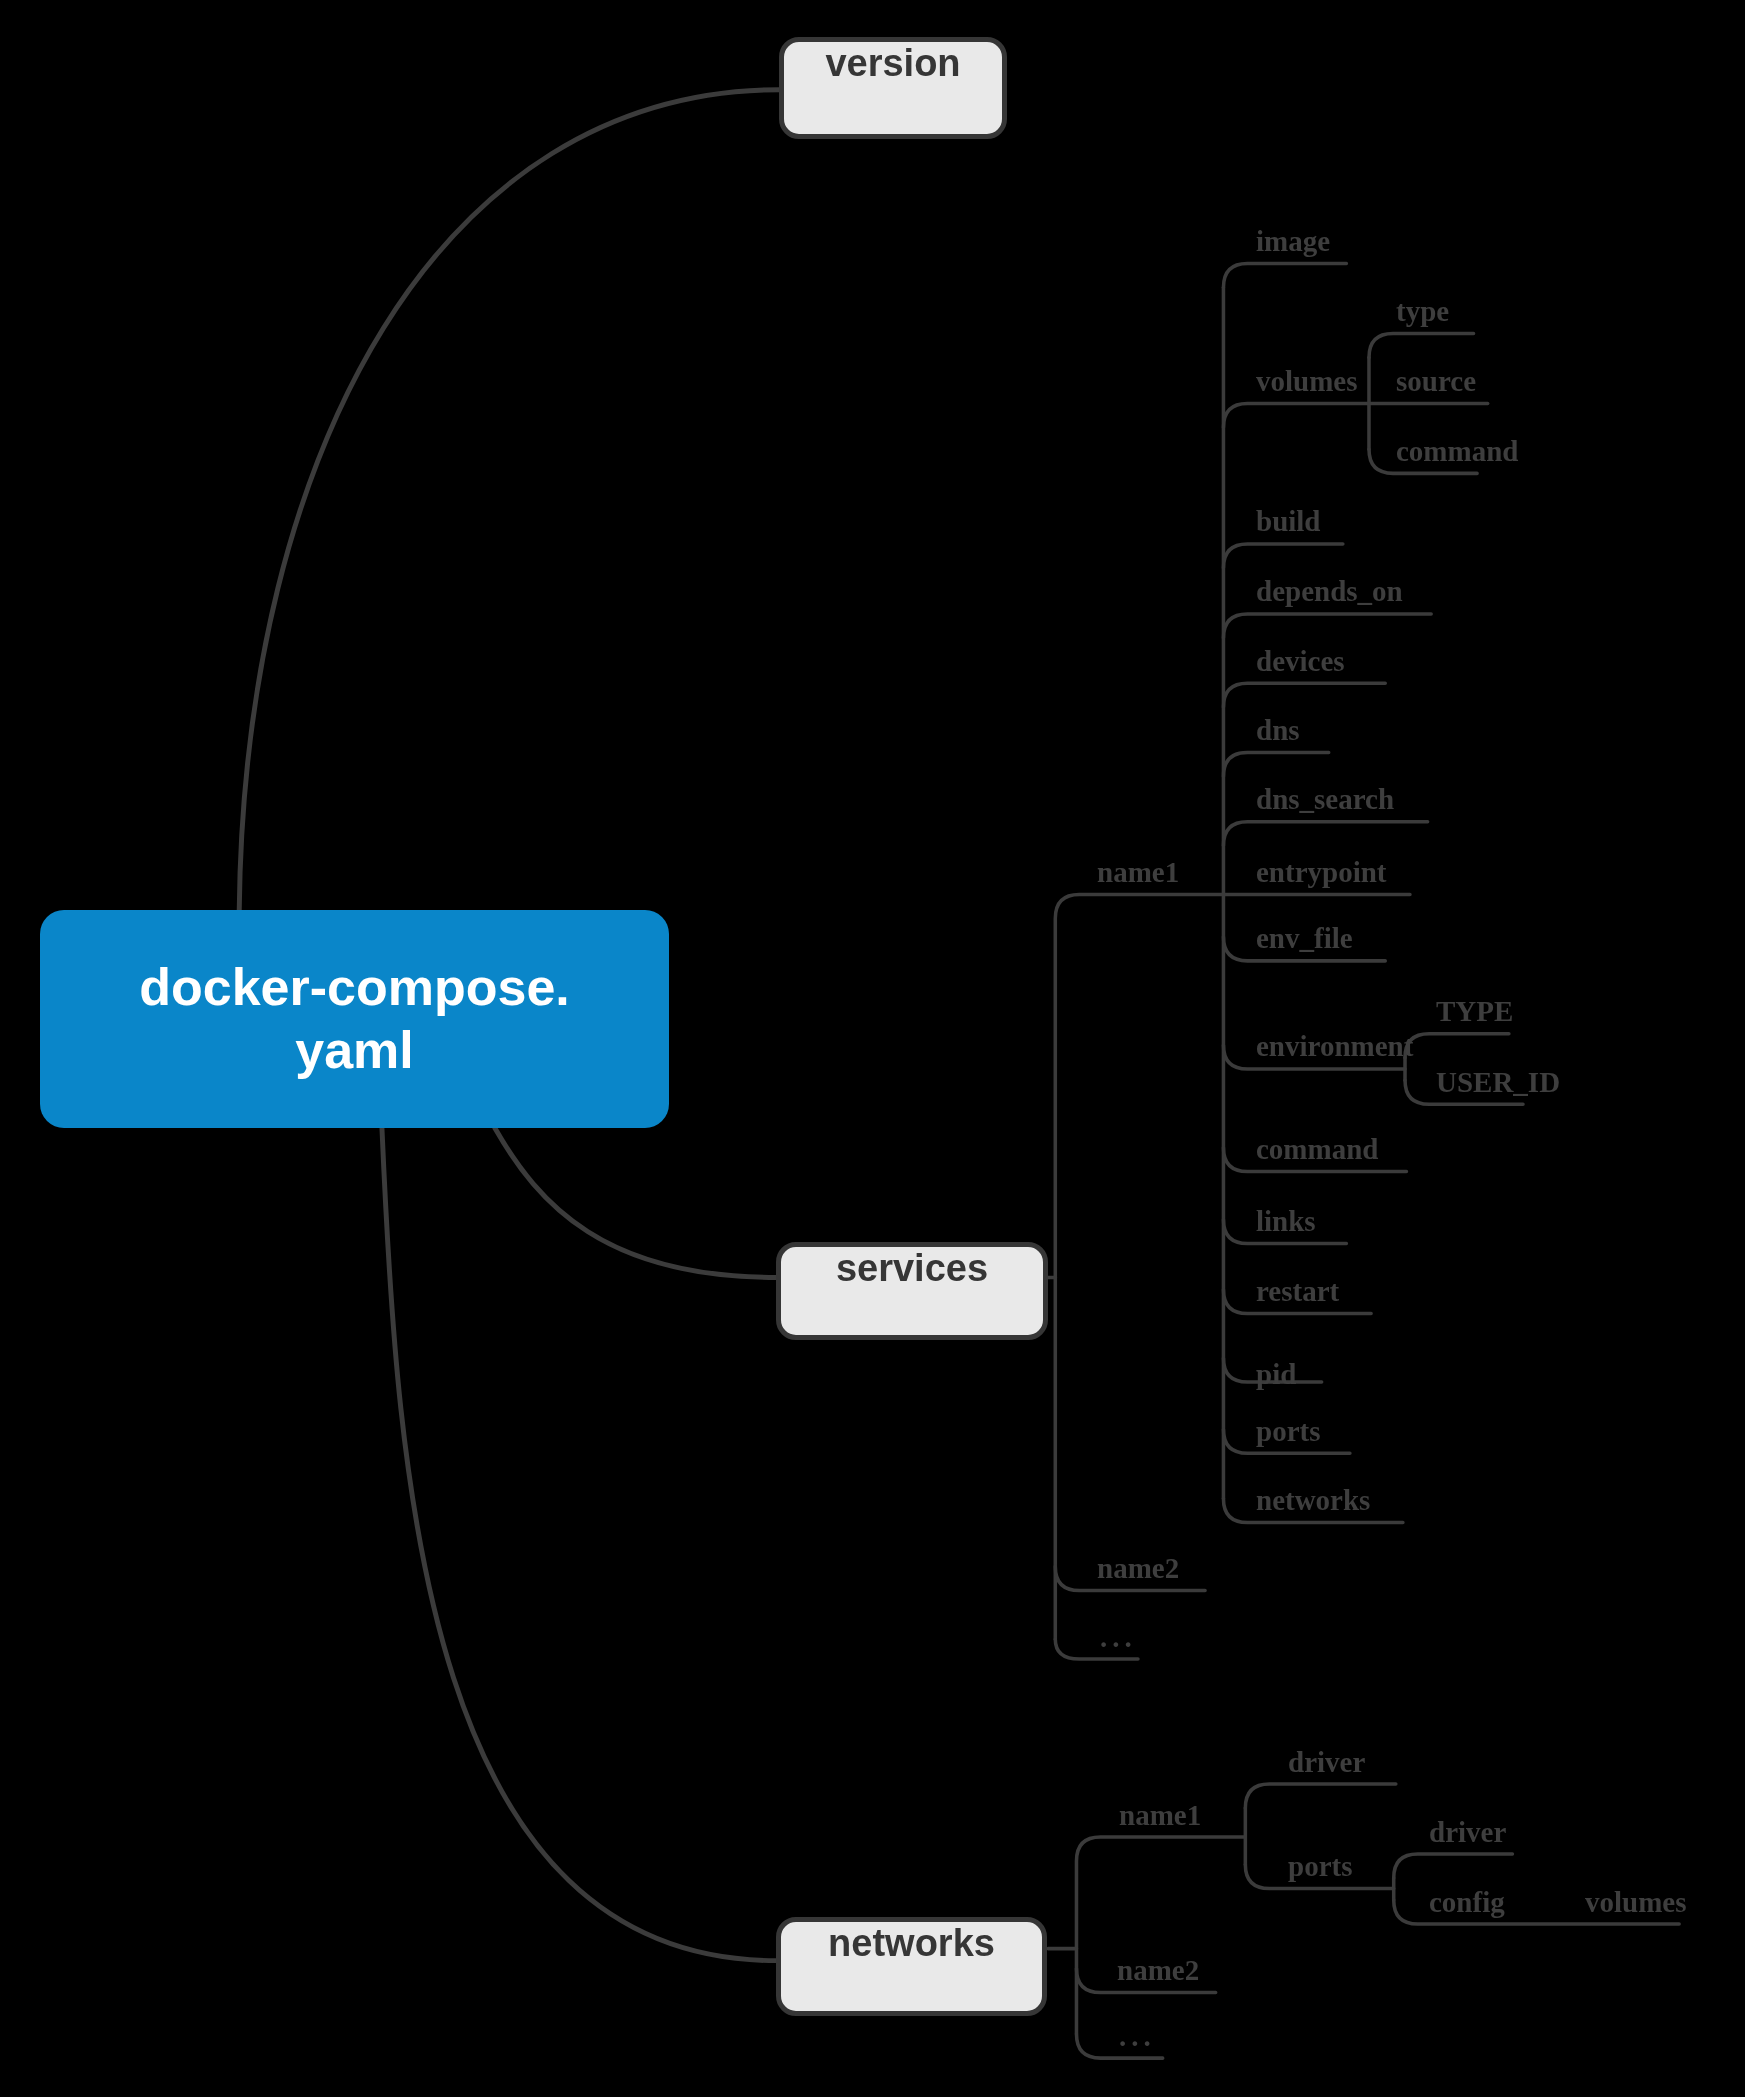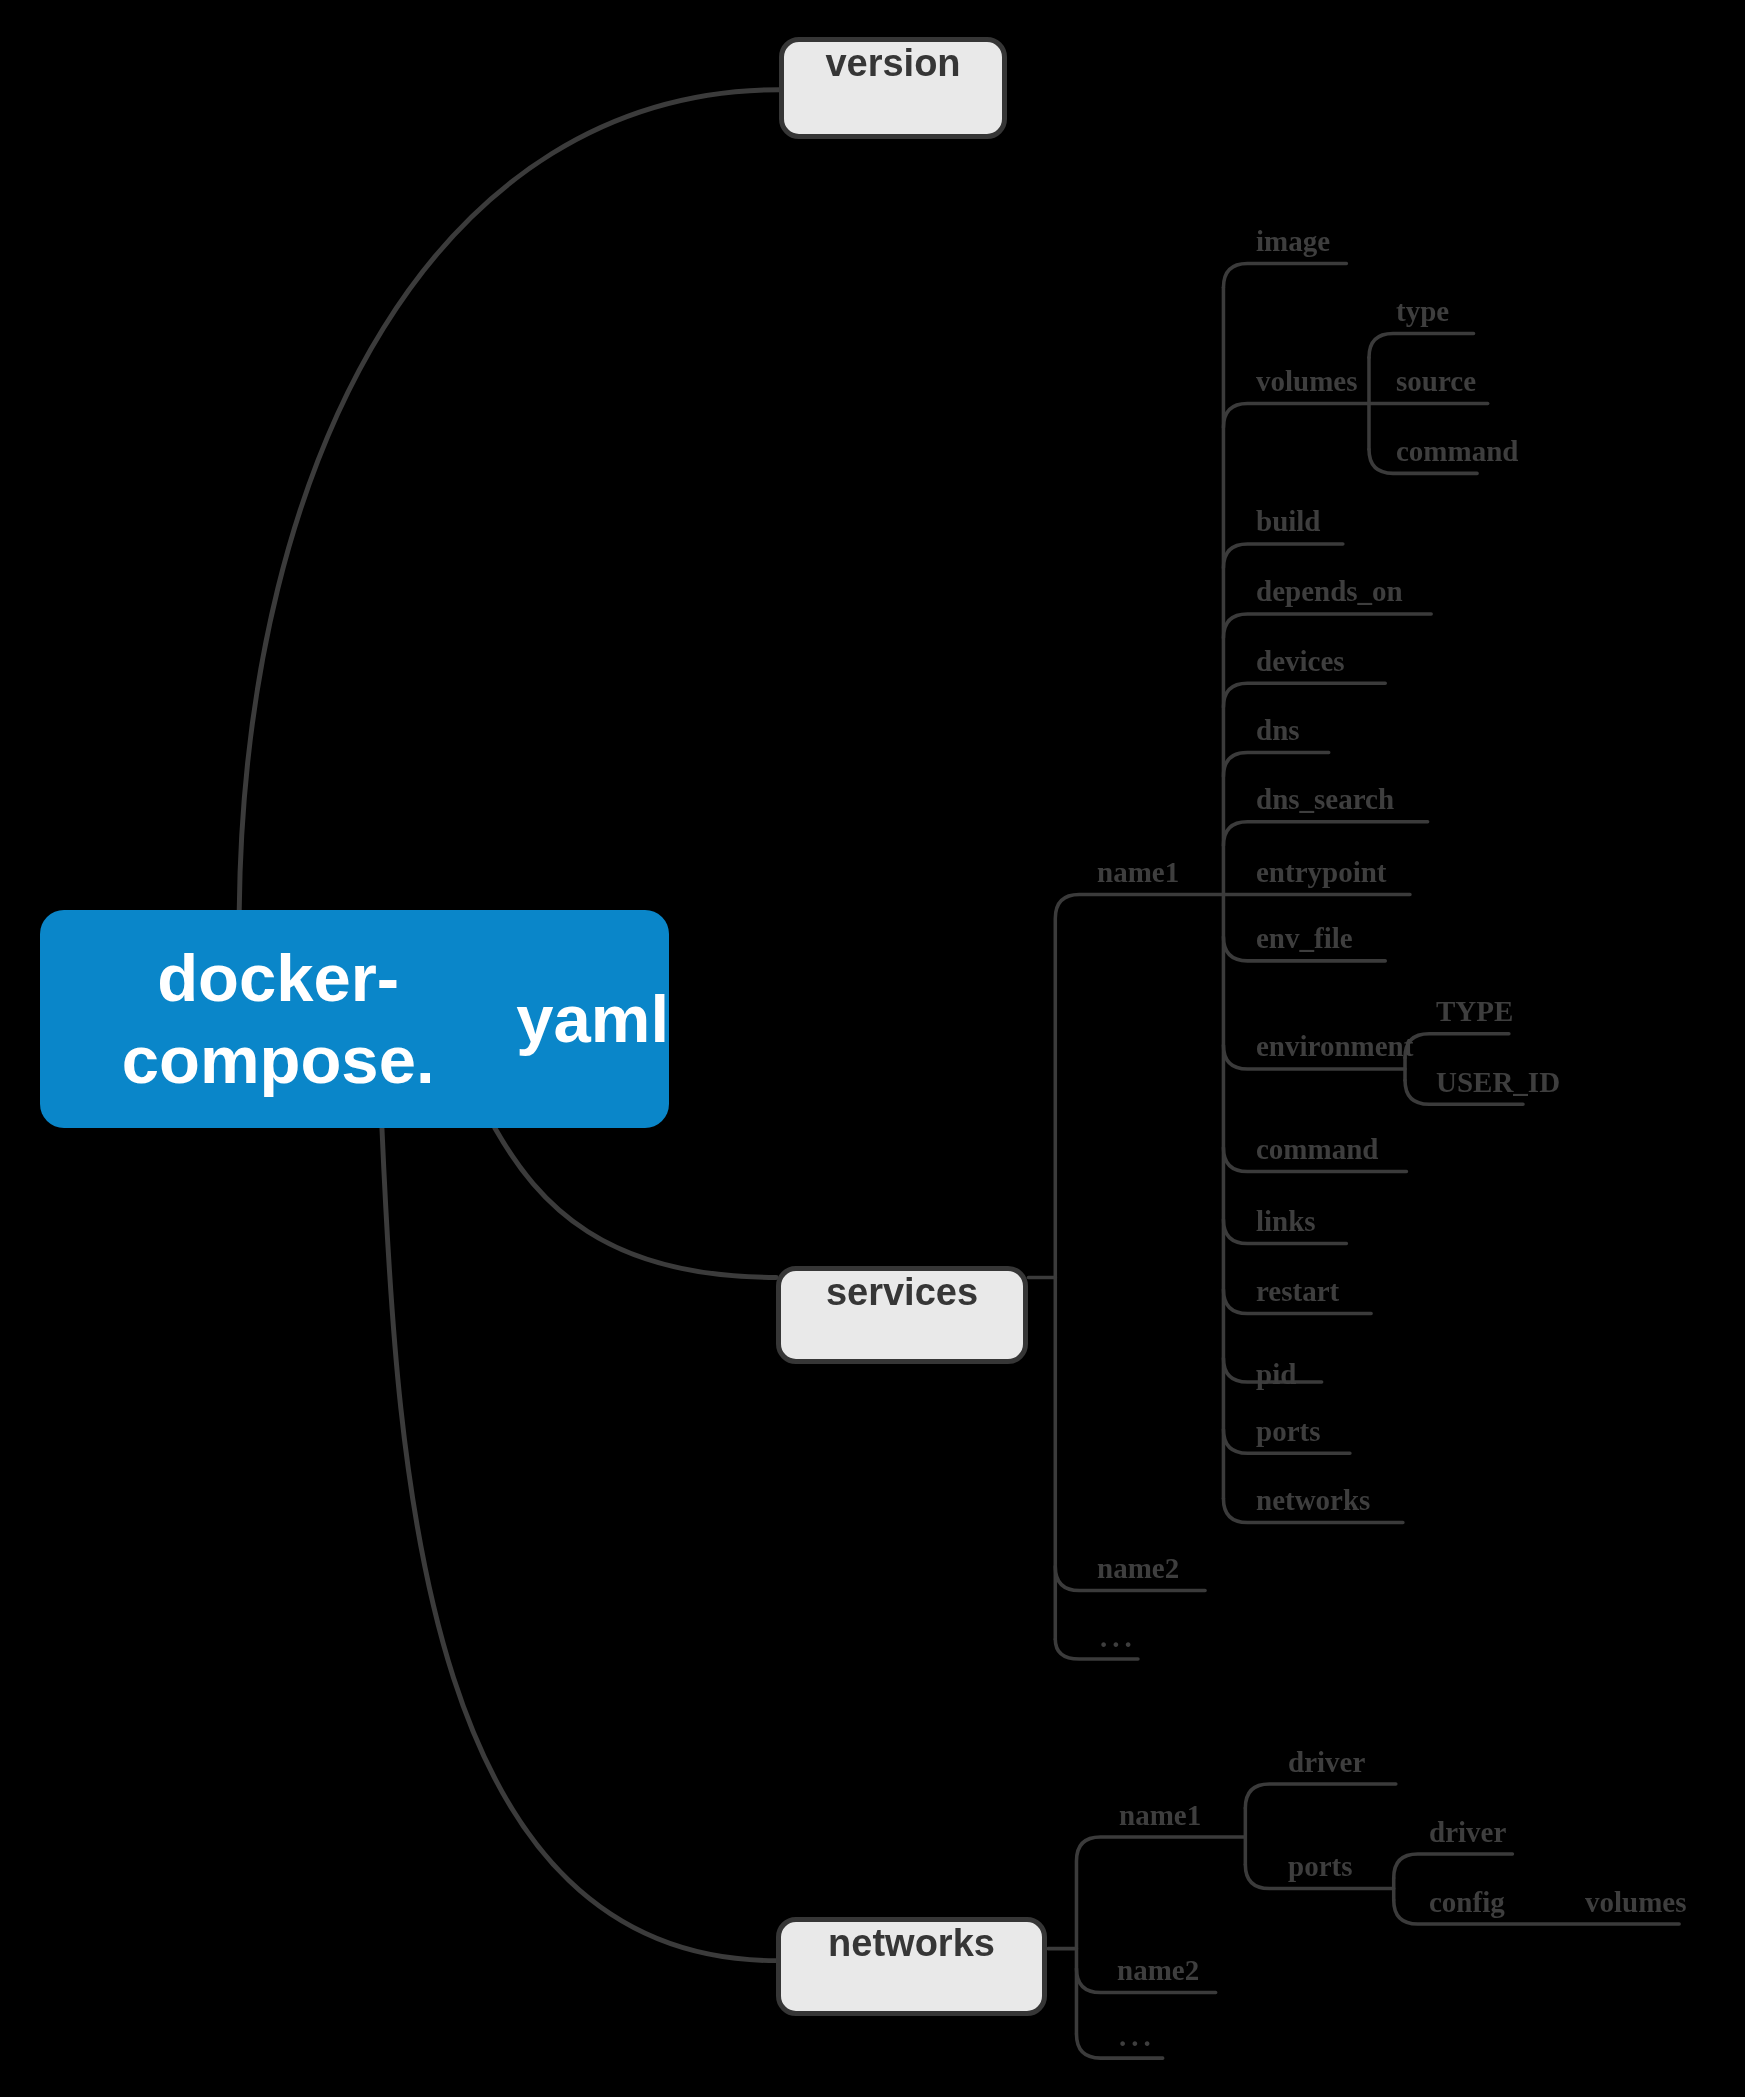--- a/index.html
+++ b/index.html
@@ -10,32 +10,32 @@
     font-family: "Liberation Sans", sans-serif;
   }
   .canvas { position: relative; width: 1746px; height: 2097px; background: #000000; }
   svg.edges { position: absolute; left: 0; top: 0; }
   svg.edges path { fill: none; stroke: #3b3b3b; stroke-width: 5; stroke-linecap: round; }
   svg.edges path.curve { stroke-width: 7; }
 
   .root-box {
     position: absolute; left: 40px; top: 910px; width: 629px; height: 218px;
     background: #0a86c9; border-radius: 24px;
-    display: flex; flex-direction: row; align-items: center; justify-content: center;
-    color: #ffffff; font-weight: 700; font-size: 67px; line-height: 1.22;
+    display: flex; flex-direction: column; align-items: center; justify-content: center;
+    color: #ffffff; font-weight: 700; font-size: 52px; line-height: 1.22;
     text-align: center;
   }
   .node-box {
     position: absolute; box-sizing: border-box;
     background: #e9e9e9; border: 5px solid #363636; border-radius: 20px;
     display: flex; align-items: flex-start; justify-content: center;
     color: #363636; font-weight: 700; font-size: 38px;
   }
   .box-version  { left: 779px; top: 37px;   width: 228px; height: 102px; }
-  .box-services { left: 776px; top: 1242px; width: 252px; height: 98px; margin-top: 24px; }
+  .box-services { left: 776px; top: 1242px; width: 272px; height: 98px; }
   .box-networks { left: 776px; top: 1917px; width: 271px; height: 99px; }
 
   .lbl {
     position: absolute; white-space: nowrap;
     color: #3e3e3e; font-weight: 600; font-size: 29px; line-height: 1; font-family: Liberation Serif, serif;
   }
   .lbl.dots { font-weight: 700; letter-spacing: 5px; }
 </style>
 </head>
 <body>

